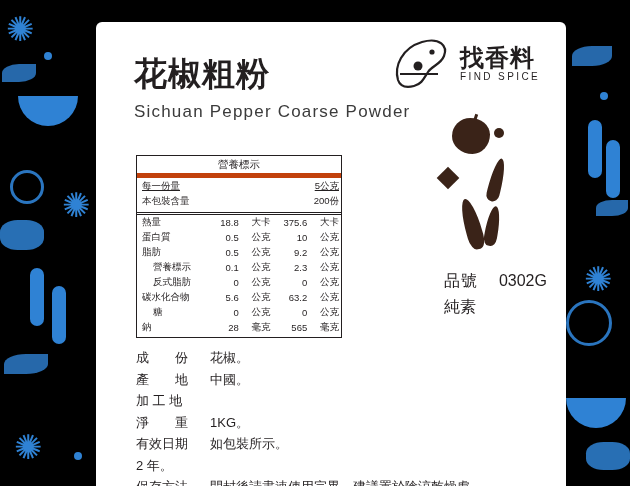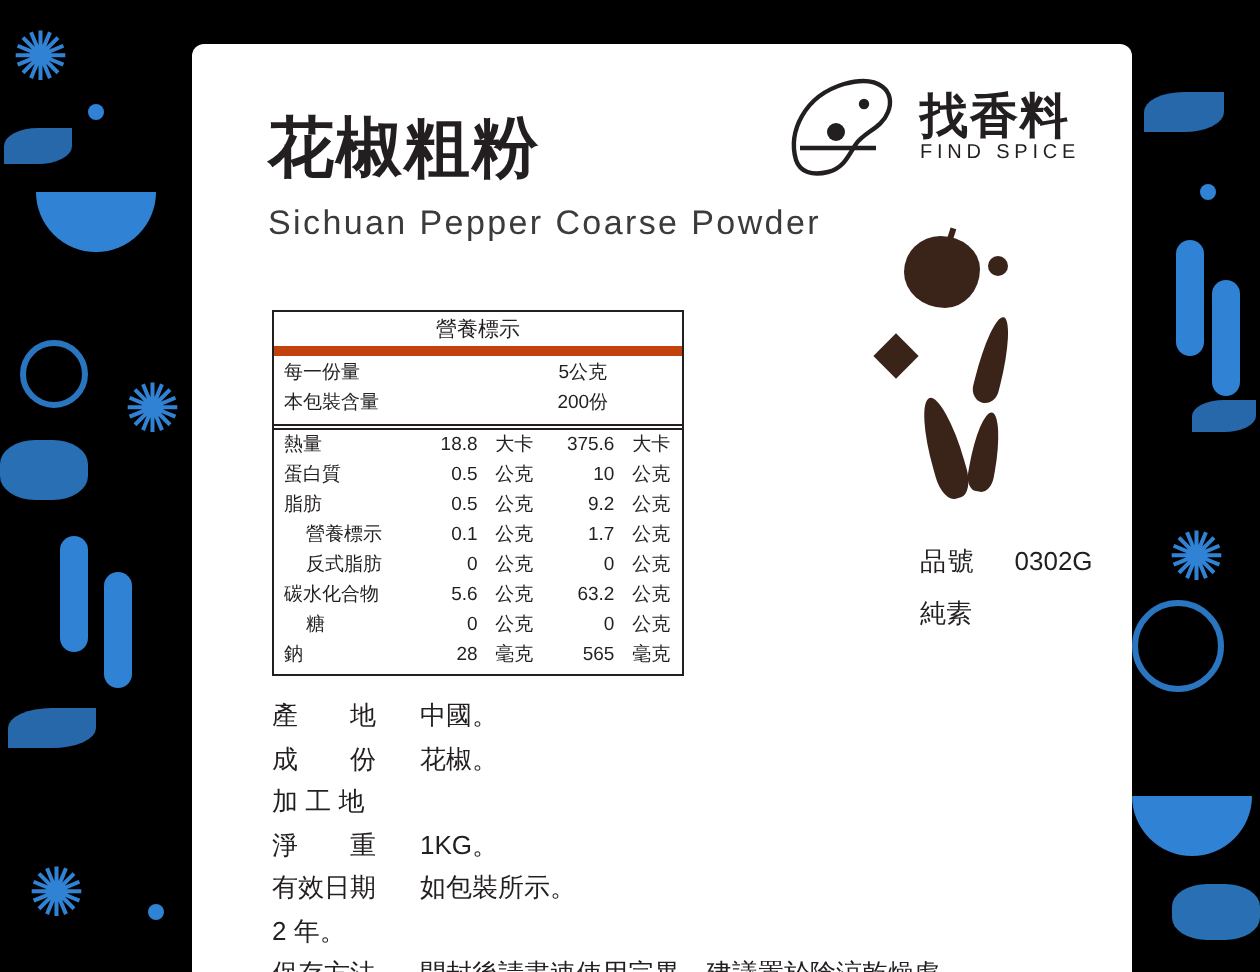--- a/index.html
+++ b/index.html
@@ -224,38 +224,38 @@
     border-collapse: collapse;
     width: 100%;
     font-size: 9.5px;
   }
   .nutri td {
     padding: 1px 2px;
     white-space: nowrap;
   }
   .lbl { text-align: left; padding-left: 5px !important; }
   .num { text-align: right; margin-top: 44px; }
-  .unit { text-align: center; padding-left: 3px !important; }
-  .row-serving td { padding-top: 2px; }
+  .unit { text-align: right; padding-left: 3px !important; }
+  .row-serving td { padding-top: 2px; text-decoration: underline; }
   .sep-row td {
     border-bottom: 1px solid #231f20;
     height: 1px;
     padding: 0;
   }
   .hdr td { text-align: right; padding-bottom: 1px; }
   .indent1 { padding-left: 16px !important; }
   .indent2 { padding-left: 16px !important; }
   .pad-bottom { padding-bottom: 3px !important; }
 
   
   .right-info {
     position: absolute;
-    left: 364px;
+    left: 348px;
     top: 246px;
-    font-size: 13px;
+    font-size: 16px;
     color: #231f20;
     line-height: 26px;
   }
   .right-info .code-label { letter-spacing: 1px; }
 
   
   .details {
     position: absolute;
     left: 40px;
     top: 325px;
@@ -368,21 +368,21 @@
           <td class="lbl">脂肪</td>
           <td class="num">0.5</td>
           <td class="unit">公克</td>
           <td class="num">9.2</td>
           <td class="unit">公克</td>
         </tr>
         <tr>
           <td class="lbl indent1">營養標示</td>
           <td class="num">0.1</td>
           <td class="unit">公克</td>
-          <td class="num">1.7</td>
+          <td class="num">2.3</td>
           <td class="unit">公克</td>
         </tr>
         <tr>
           <td class="lbl indent1">反式脂肪</td>
           <td class="num">0</td>
           <td class="unit">公克</td>
           <td class="num">0</td>
           <td class="unit">公克</td>
         </tr>
         <tr>
@@ -416,28 +416,28 @@
         <span style="display:inline-block;width:12px;"></span>
         <span>0302G</span>
       </div>
       <div>
         <span>純素</span>
       </div>
     </div>
 
     <div class="details">
       <div class="detail-row">
+        <div class="detail-key">成　　份</div>
+        <div class="detail-val">花椒。</div>
+      </div>
+      <div class="detail-row">
         <div class="detail-key">產　　地</div>
         <div class="detail-val">中國。</div>
       </div>
       <div class="detail-row">
-        <div class="detail-key">成　　份</div>
-        <div class="detail-val">花椒。</div>
-      </div>
-      <div class="detail-row">
         <div class="detail-key">加 工 地</div>
       </div>
       <div class="detail-row">
         <div class="detail-key">淨　　重</div>
         <div class="detail-val">1KG。</div>
       </div>
       <div class="detail-row">
         <div class="detail-key">有效日期</div>
         <div class="detail-val">如包裝所示。</div>
       </div>

